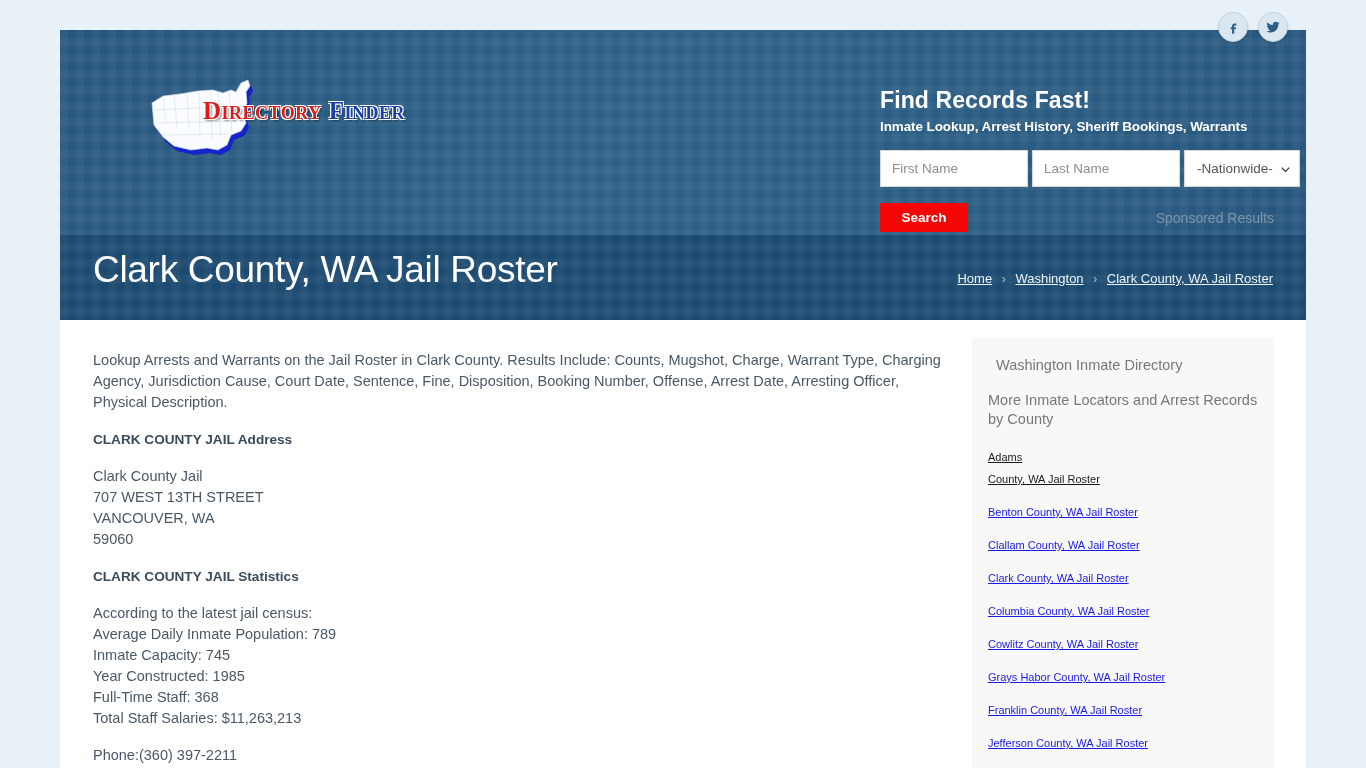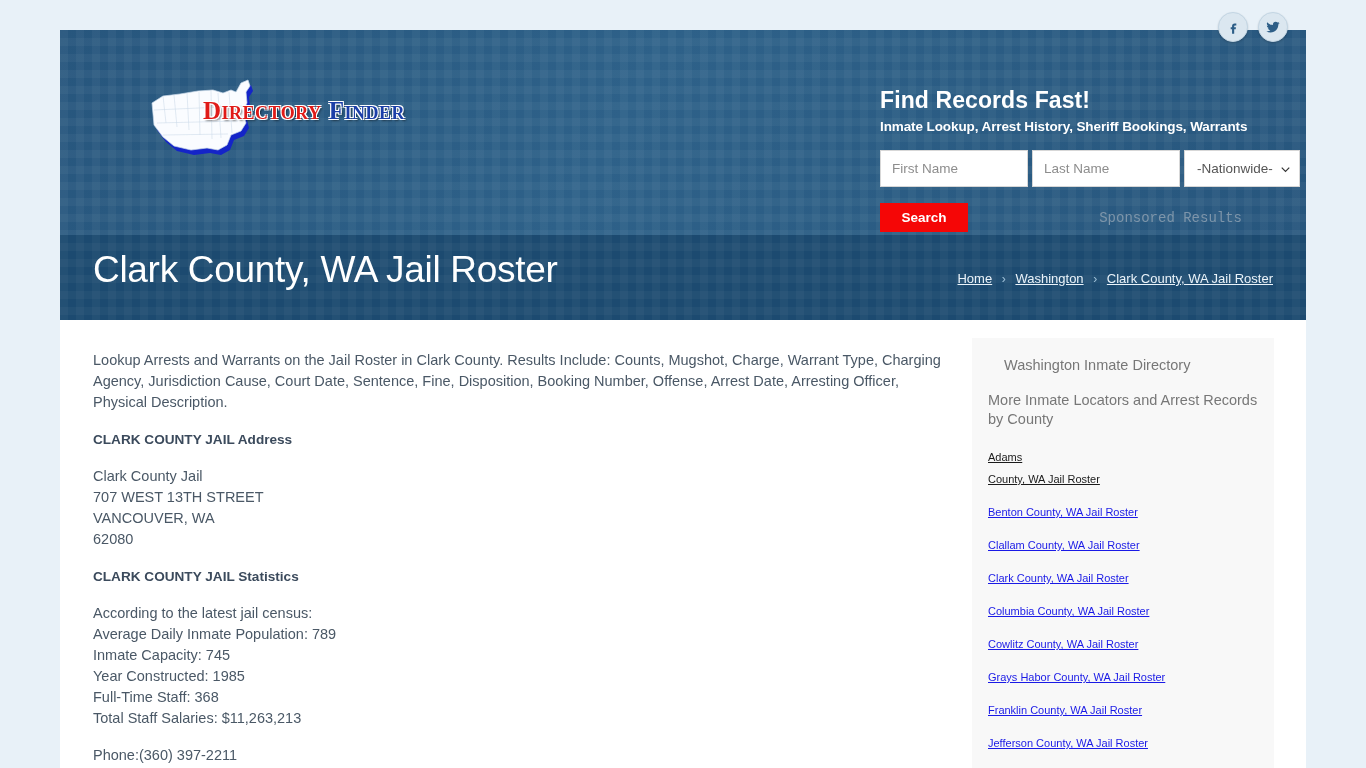--- a/index.html
+++ b/index.html
@@ -168,22 +168,21 @@
     color: #fff;
     font-weight: bold;
     font-size: 13.5px;
     width: 88px; height: 29px;
     cursor: pointer;
     font-family: "Liberation Sans", sans-serif;
   }
   .sponsored {
     color: #7d95aa;
     font-size: 14px;
-    margin-right: 74px;
-    font-family: Liberation Mono, monospace;
+    margin-right: 42px;
   }
 
   
   .title-band {
     position: relative;
     height: 85px;
     background-color: #1c4a70;
     background-image:
       linear-gradient(90deg, rgba(255,255,255,.03) 50%, transparent 50%),
       linear-gradient(0deg, rgba(255,255,255,.03) 50%, transparent 50%);
@@ -244,21 +243,21 @@
     position: absolute;
     left: 912px; top: 18px;
     width: 302px;
     background: #f8f8f8;
     padding: 18px 16px 18px 16px;
     min-height: 430px;
   }
   .sb-heading {
     color: #777777;
     font-size: 14.5px;
-    margin: 0 0 16px 16px;
+    margin: 0 0 16px 8px;
     line-height: 19px;
   }
   .sb-sub {
     color: #777777;
     font-size: 14.5px;
     margin: 0 0 17px 0;
     line-height: 19px;
   }
   .sb-link {
     display: block;
@@ -350,21 +349,21 @@
 
       <div class="content">
         <p>Lookup Arrests and Warrants on the Jail Roster in Clark County. Results Include: Counts, Mugshot, Charge, Warrant Type, Charging Agency, Jurisdiction Cause, Court Date, Sentence, Fine, Disposition, Booking Number, Offense, Arrest Date, Arresting Officer, Physical Description.</p>
         <p>
           <b>CLARK COUNTY JAIL Address</b>
         </p>
         <p>
           <span class="addr-line">Clark County Jail</span>
           <span class="addr-line">707 WEST 13TH STREET</span>
           <span class="addr-line">VANCOUVER, WA</span>
-          <span class="addr-line">62080</span>
+          <span class="addr-line">59060</span>
         </p>
         <p>
           <b>CLARK COUNTY JAIL Statistics</b>
         </p>
         <p>
           <span class="stat-line">According to the latest jail census:</span>
           <span class="stat-line">Average Daily Inmate Population: 789</span>
           <span class="stat-line">Inmate Capacity: 745</span>
           <span class="stat-line">Year Constructed: 1985</span>
           <span class="stat-line">Full-Time Staff: 368</span>

